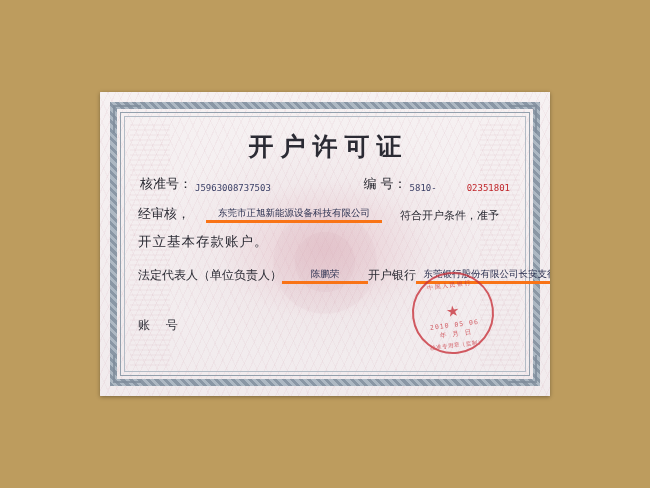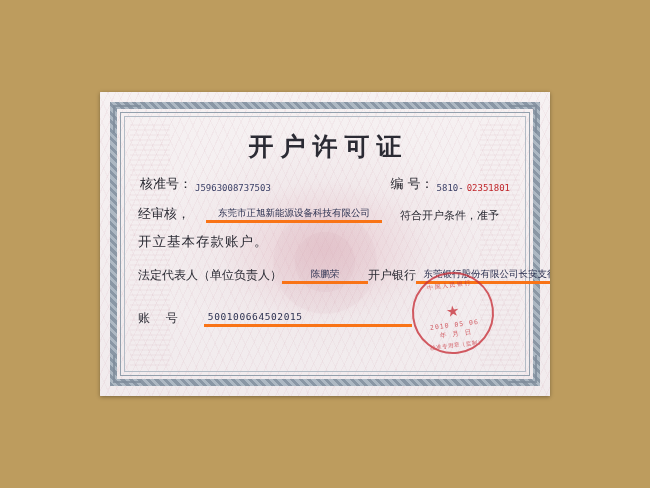--- a/index.html
+++ b/index.html
@@ -130,20 +130,21 @@
     font-size: 13px;
     color: #23232b;
   }
   .meta-value {
     font-size: 9px;
     color: #3a3f66;
     font-family: "DejaVu Sans Mono", monospace;
   }
   .meta-value.red {
     color: #c0262b;
+    margin-left: 27px;
   }
   .body-line {
     display: flex;
     align-items: flex-end;
     font-size: 12.5px;
     margin: 9px 0 0 0;
     padding: 0 4px;
     gap: 12px;
   }
   .body-line .lead {
@@ -181,22 +182,22 @@
     display: flex;
     align-items: flex-end;
     gap: 0;
     margin-top: 16px;
     padding: 0 4px;
     font-size: 12px;
   }
   .row-4 {
     display: flex;
     align-items: center;
-    gap: 20px;
-    margin-top: 26px;
+    gap: 14px;
+    margin-top: 33px;
     padding: 0 4px;
     font-size: 12px;
   }
   .label-cn {
     white-space: nowrap;
     font-size: 12px;
   }
   .label-cn.spaced { letter-spacing: 6px; }
 
   
@@ -314,21 +315,20 @@
 
       <div class="row-3">
         <span class="label-cn">法定代表人（单位负责人）</span>
         <span class="fill name">陈鹏荣</span>
         <span class="label-cn">开户银行</span>
         <span class="fill bank">东莞银行股份有限公司长安支行</span>
       </div>
 
       <div class="row-4">
         <span class="label-cn spaced">账    号</span>
-        <span class="fill acct">500100664502015</span>
       </div>
     </div>
 
     <div class="seal">
       <div class="arc-top">中国人民银行</div>
       <div class="star">★</div>
       <div class="date-line">2010  05  06</div>
       <div class="date-units">年月日</div>
       <div class="arc-bottom">核准专用章（监制）</div>
     </div>

